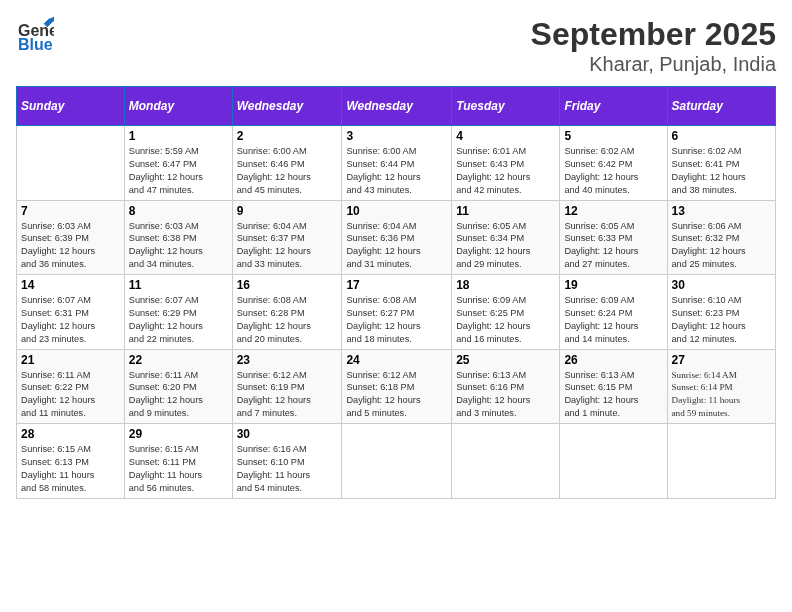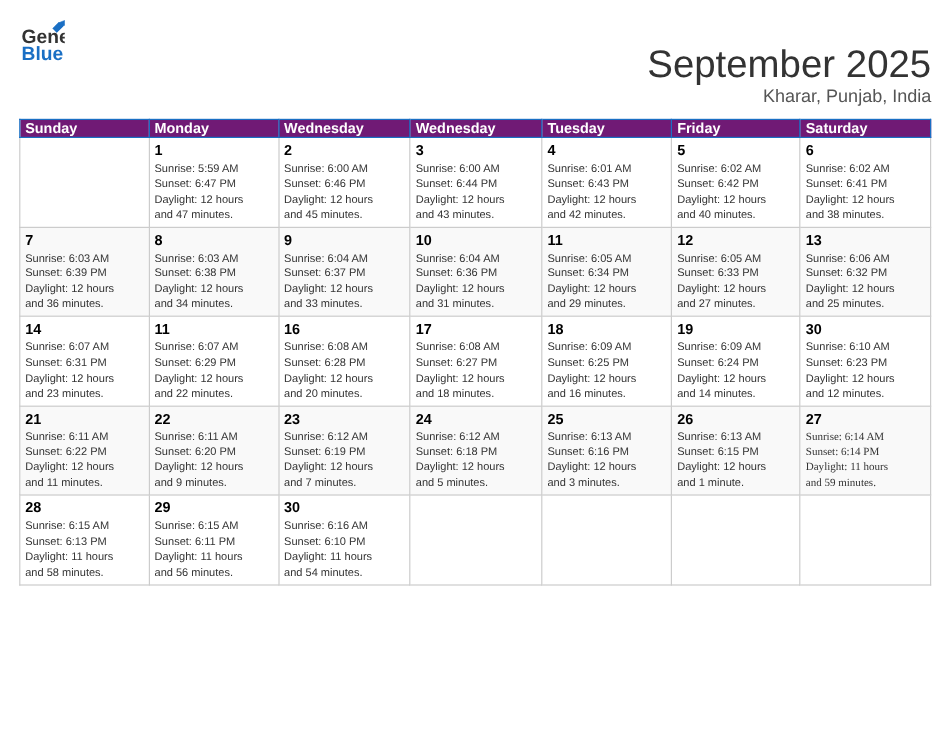--- a/index.html
+++ b/index.html
@@ -30,41 +30,41 @@
     .logo-row {
       display: flex;
       align-items: center;
       gap: 2px;
     }
     .title-block {
       text-align: right;
     }
     .month-title {
       font-size: 32px;
-      font-weight: normal;
+      font-weight: bold;
       color: #333;
-      margin-top: 19px;
     }
     .location-title {
-      font-size: 15px;
+      font-size: 20px;
       color: #555;
     }
     table {
       width: 100%;
       border-collapse: collapse;
       font-size: 10px;
     }
     thead tr th {
-      background: #701a75;
+      background: #6d28d9;
       color: #fff;
-      padding: 0 4px;
+      padding: 12px 4px;
       text-align: left;
       font-size: 12px;
       font-weight: bold;
       border: 1px solid #1a6fc4;
+      font-style: italic;
     }
     tbody tr td {
       border: 1px solid #ccc;
       vertical-align: top;
       padding: 3px 4px;
       width: 113px;
       min-height: 70px;
     }
     .day-num {
       font-weight: bold;

